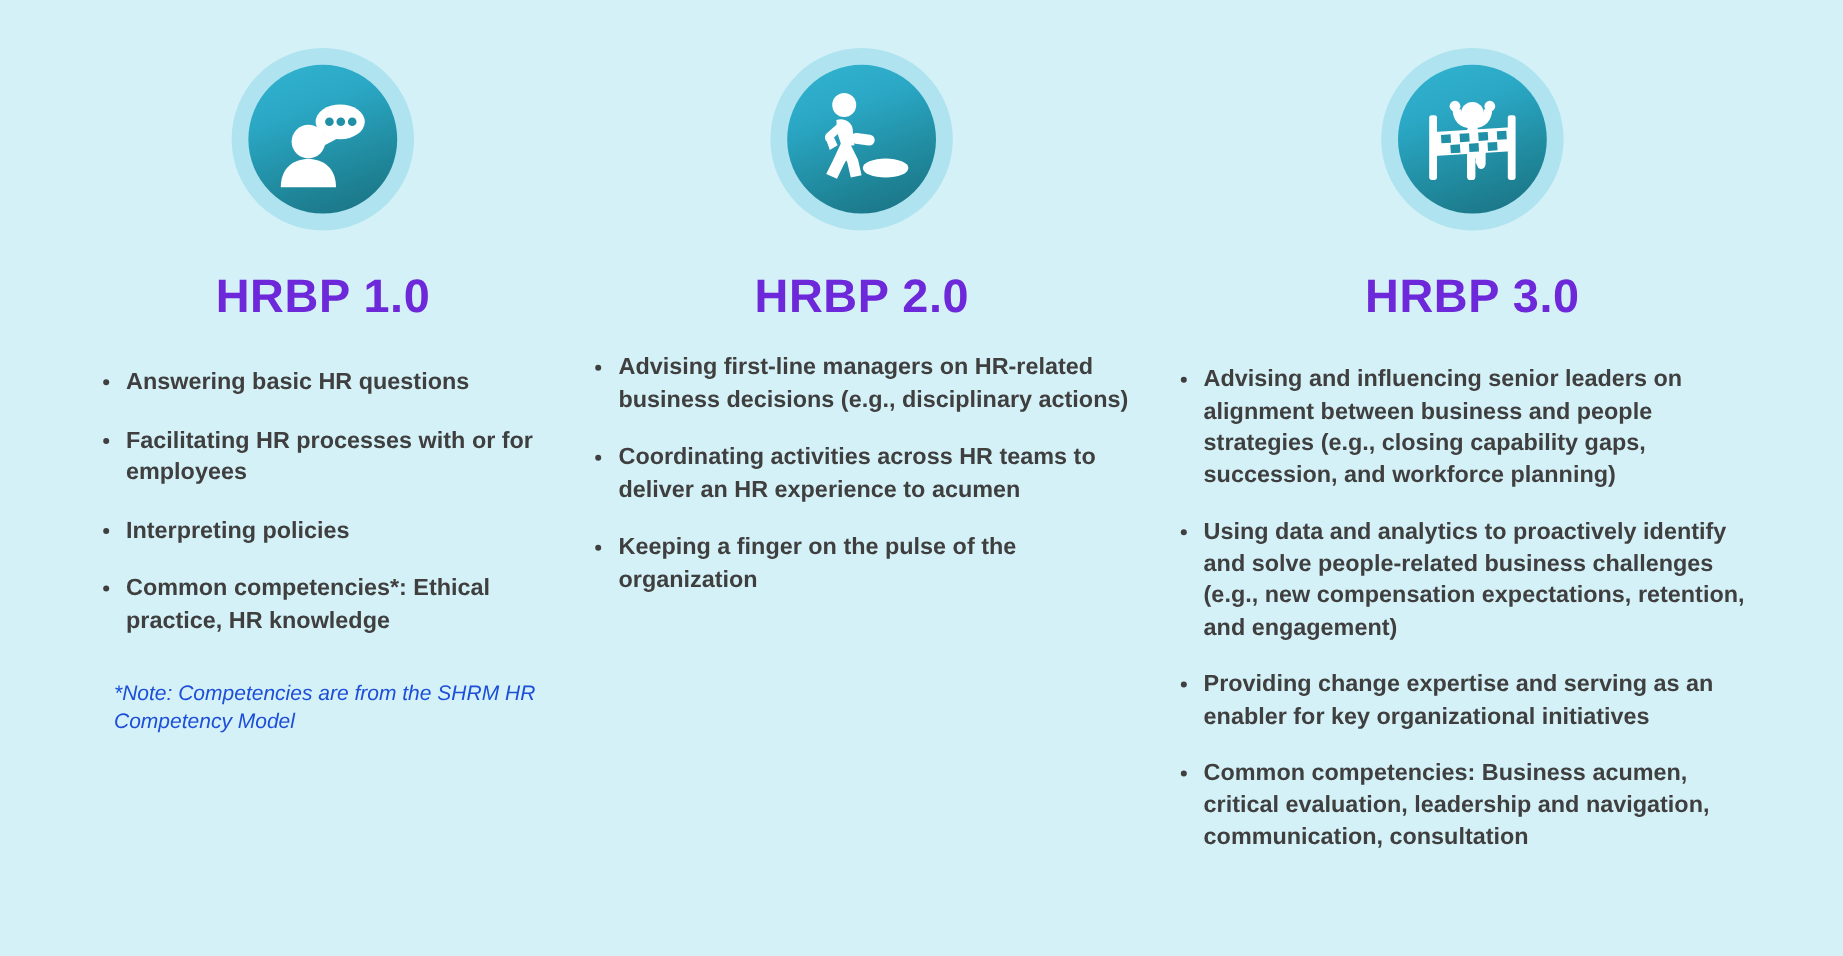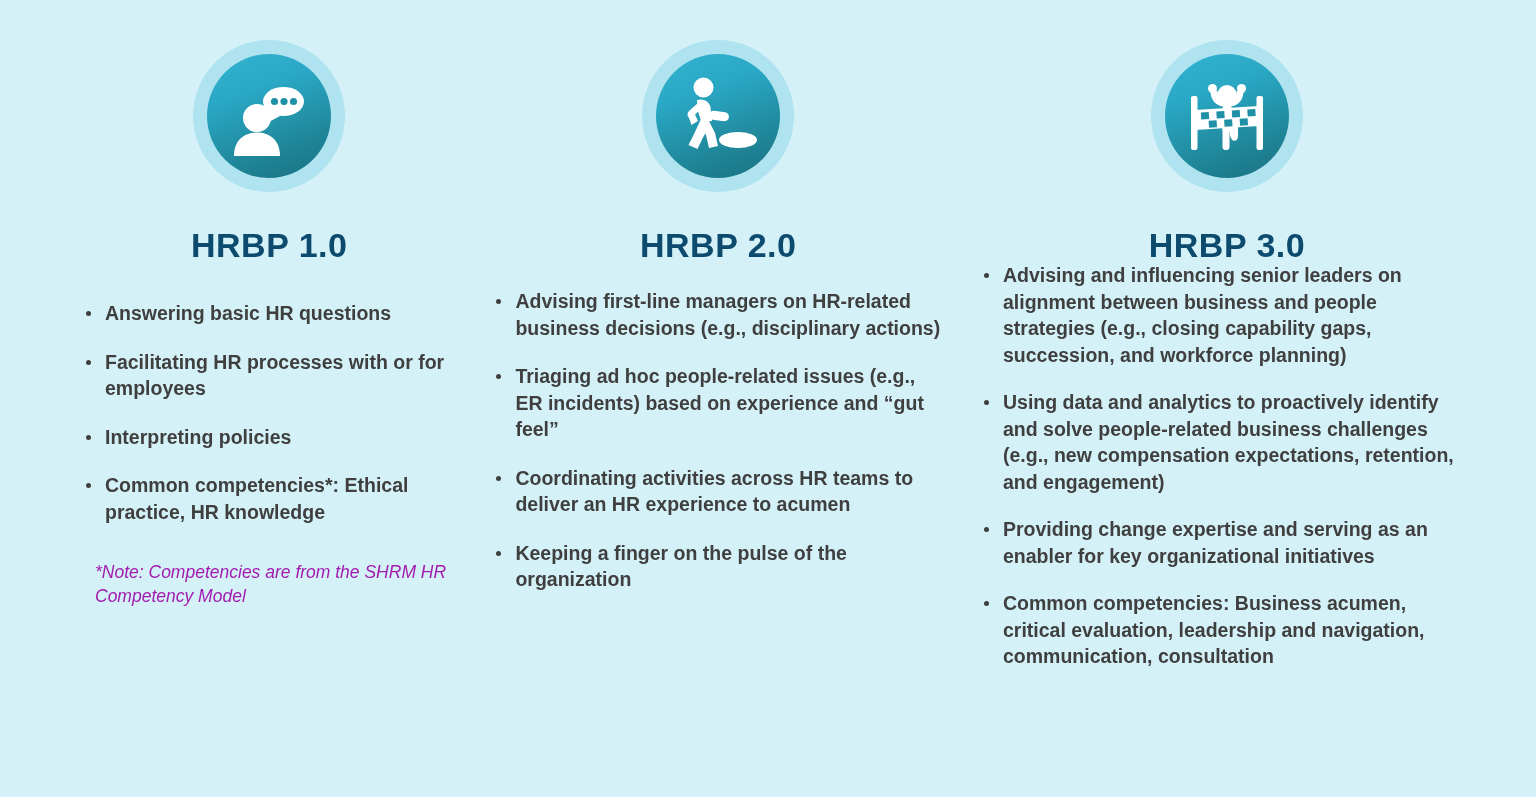--- a/index.html
+++ b/index.html
@@ -61,39 +61,39 @@
     background: linear-gradient(160deg, #33b4d2 0%, #2aa7c4 32%, #1f8699 72%, #1a7081 100%);
     display: flex;
     align-items: center;
     justify-content: center;
   }
   .badge svg { display: block; }
 
   
   .col-title {
     margin-top: 36px;
-    font-size: 34px;
+    font-size: 39px;
     font-weight: bold;
     letter-spacing: 0.5px;
-    color: #0c4a6e;
+    color: #6d28d9;
     text-align: center;
     line-height: 1;
     white-space: nowrap;
   }
 
   
   .bullets {
     list-style: none;
     margin: 0;
     padding: 0;
     width: 100%;
   }
   .col-1 .bullets { margin-top: 38px; }
   .col-2 .bullets { margin-top: 26px; }
-  .col-3 .bullets { }
+  .col-3 .bullets { margin-top: 36px; }
 
   .bullet {
     position: relative;
     padding-left: 21px;
     margin-bottom: 22px;
     color: #3f3f3f;
     font-size: 19.5px;
     font-weight: bold;
     line-height: 1.36;
     text-align: left;
@@ -109,21 +109,21 @@
     height: 5px;
     border-radius: 50%;
     background: #3f3f3f;
   }
 
   .footnote {
     margin-top: 14px;
     margin-left: 22px;
     font-size: 17.5px;
     font-style: italic;
-    color: #a21caf;
+    color: #1d4ed8;
     line-height: 1.36;
     text-align: left;
     width: 100%;
     box-sizing: border-box;
   }
 </style>
 </head>
 <body>
 
 <div class="board">
@@ -180,21 +180,20 @@
 
             <ellipse cx="62" cy="66" rx="19" ry="8" fill="#ffffff"></ellipse>
           </svg>
         </div>
       </div>
 
       <div class="col-title">HRBP 2.0</div>
 
       <ul class="bullets">
         <li class="bullet">Advising first-line managers on HR-related business decisions (e.g., disciplinary actions)</li>
-        <li class="bullet">Triaging ad hoc people-related issues (e.g., ER incidents) based on experience and “gut feel”</li>
         <li class="bullet">Coordinating activities across HR teams to deliver an HR experience to acumen</li>
         <li class="bullet">Keeping a finger on the pulse of the organization</li>
       </ul>
     </div>
 
     <div class="column col-3">
 
       <div class="badge">
         <div class="disc">
           <svg width="84" height="84" viewBox="0 0 84 84">

